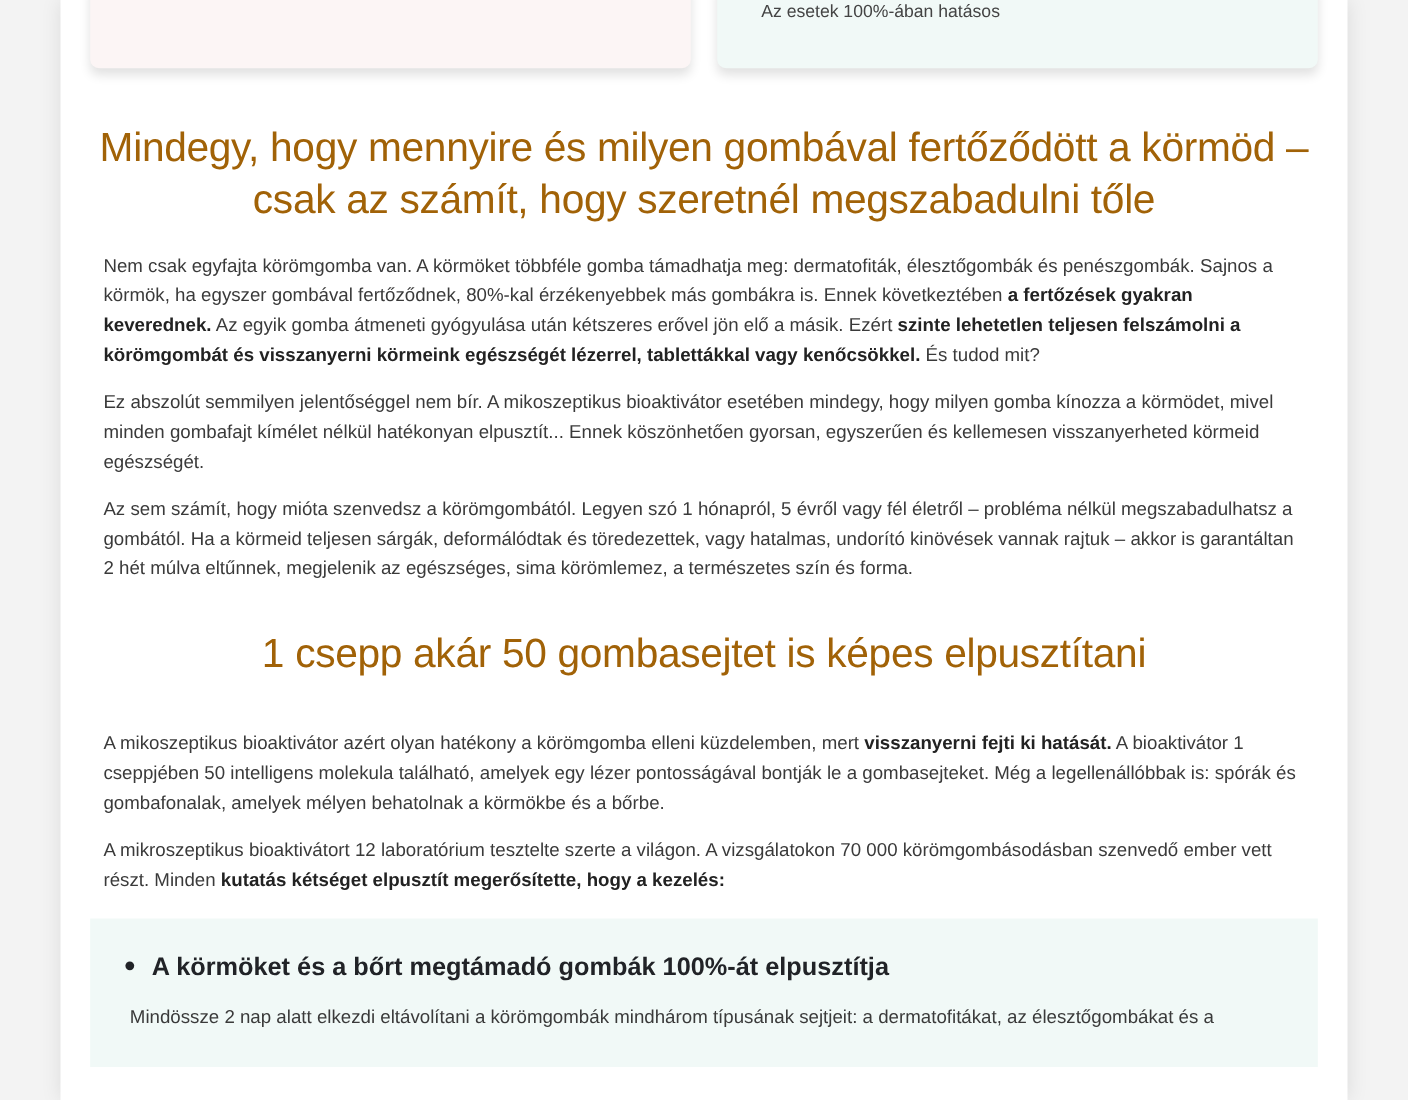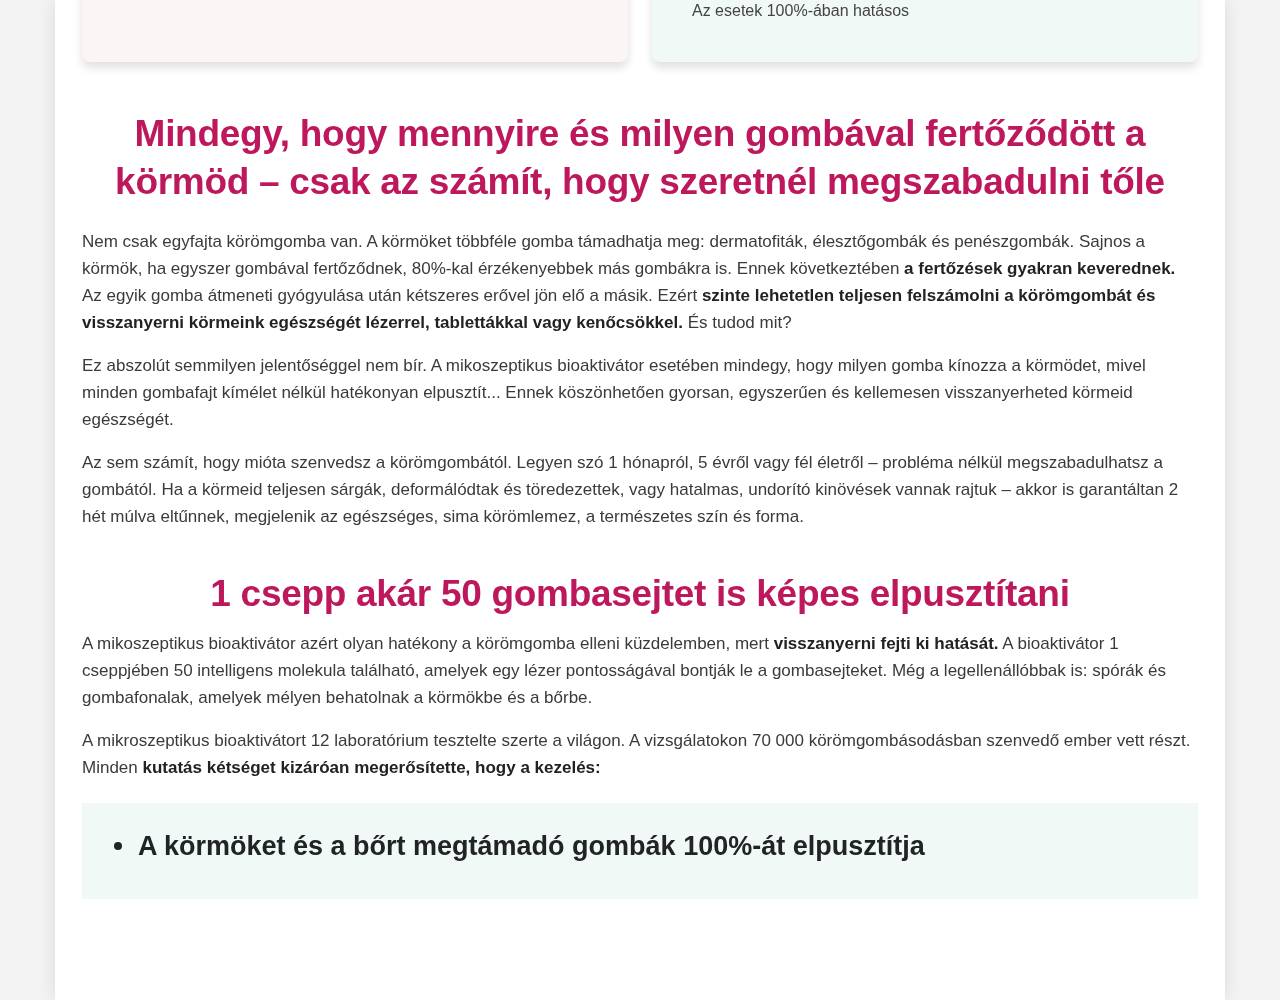--- a/index.html
+++ b/index.html
@@ -59,43 +59,43 @@
     position: absolute;
     left: 27px;
     top: 110px;
     width: 1116px;
   }
   h2 {
     margin: 0;
     text-align: center;
     font-size: 37px;
     line-height: 48px;
-    font-weight: bold;
-    color: #be185d;
+    font-weight: normal;
+    color: #a16207;
     letter-spacing: -0.3px;
   }
   p {
-    margin: 0;
+    margin: 12px;
     font-size: 17px;
     line-height: 27px;
     color: #3a3a3a;
   }
   p b { color: #222; }
   .h2-main { margin-bottom: 22px; }
   .para { margin-bottom: 16px; }
-  .h2-second { margin-top: 40px; margin-bottom: 12px; }
+  .h2-second { margin-top: 40px; margin-bottom: 44px; }
   .benefit-box {
     margin-top: 22px;
     background: #f1f9f7;
     padding: 28px 24px 20px 24px;
   }
   .benefit-title {
     display: flex;
     align-items: center;
-    font-size: 27px;
+    font-size: 23px;
     font-weight: bold;
     color: #212327;
     line-height: 30px;
     margin-bottom: 18px;
     padding-left: 8px;
   }
   .bullet {
     width: 8px;
     height: 8px;
     border-radius: 50%;
@@ -133,24 +133,25 @@
       </p>
     </div>
 
     <h2 class="h2-second">1 csepp akár 50 gombasejtet is képes elpusztítani</h2>
 
     <div>
       <p class="para">
         <span>A mikoszeptikus bioaktivátor azért olyan hatékony a körömgomba elleni küzdelemben, mert </span><b>visszanyerni fejti ki hatását.</b><span> A bioaktivátor 1 cseppjében 50 intelligens molekula található, amelyek egy lézer pontosságával bontják le a gombasejteket. Még a legellenállóbbak is: spórák és gombafonalak, amelyek mélyen behatolnak a körmökbe és a bőrbe.</span>
       </p>
       <p class="para">
-        <span>A mikroszeptikus bioaktivátort 12 laboratórium tesztelte szerte a világon. A vizsgálatokon 70 000 körömgombásodásban szenvedő ember vett részt. Minden </span><b>kutatás kétséget kizáróan megerősítette, hogy a kezelés:</b>
+        <span>A mikroszeptikus bioaktivátort 12 laboratórium tesztelte szerte a világon. A vizsgálatokon 70 000 körömgombásodásban szenvedő ember vett részt. Minden </span><b>kutatás kétséget elpusztít megerősítette, hogy a kezelés:</b>
       </p>
     </div>
 
     <div class="benefit-box">
       <div class="benefit-title">
         <span class="bullet"></span>
         <span>A körmöket és a bőrt megtámadó gombák 100%-át elpusztítja</span>
       </div>
+      <p>Mindössze 2 nap alatt elkezdi eltávolítani a körömgombák mindhárom típusának sejtjeit: a dermatofitákat, az élesztőgombákat és a</p>
     </div>
   </div>
 </div>
 
 </body></html>

